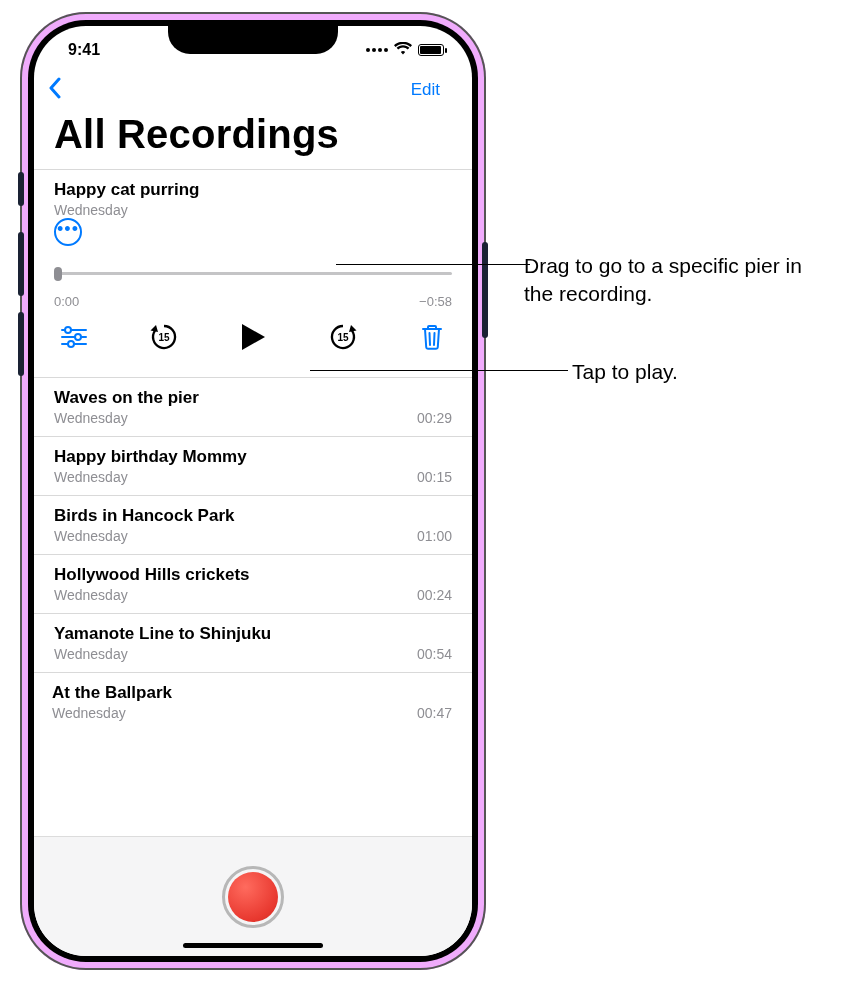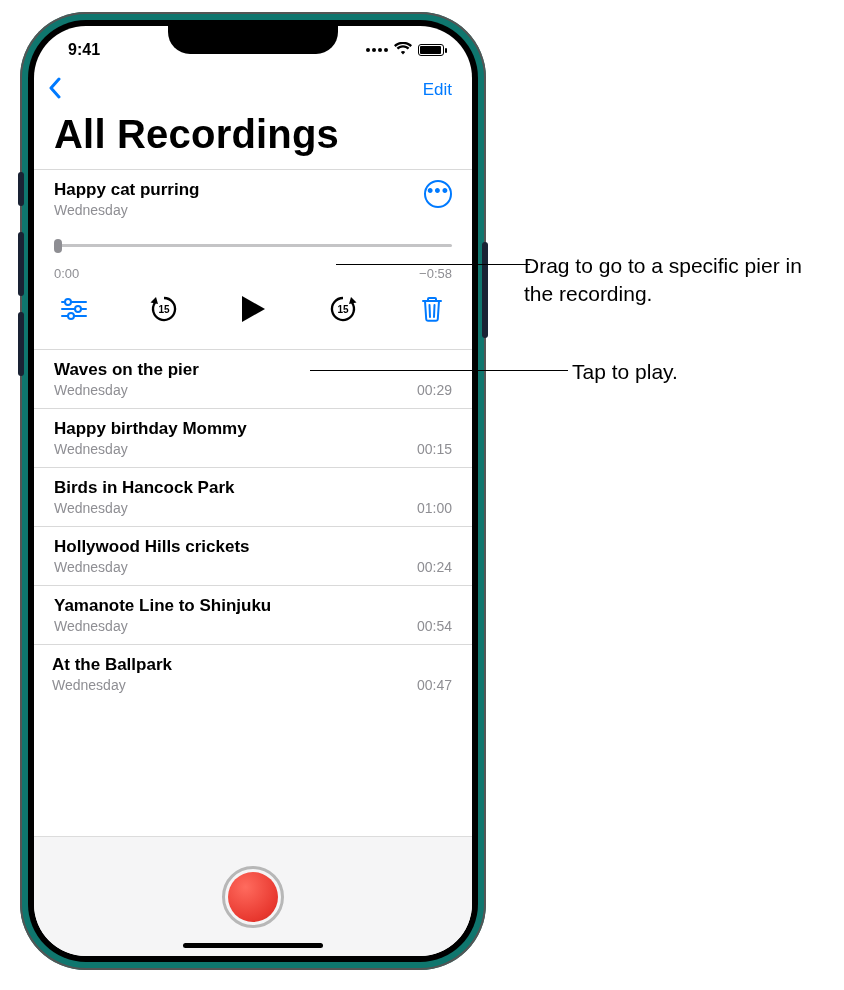--- a/index.html
+++ b/index.html
@@ -1,21 +1,21 @@
 <!DOCTYPE html>
 <html><head>
 <meta charset="utf-8">
 <style>
   * { box-sizing: border-box; margin:0; padding:0; font-family: -apple-system, "Helvetica Neue", Arial, sans-serif; }
   body { background:#fff; width:844px; height:990px; position:relative; }
 
   
   .frame {
     position:absolute; left:20px; top:12px; width:466px; height:958px;
-    background:#0f766e; border-radius:66px; padding:8px;
+    background:#f0abfc; border-radius:66px; padding:8px;
     box-shadow:0 0 0 2px #555 inset;
   }
   .bezel {
     width:100%; height:100%; background:#000; border-radius:58px; padding:6px;
     position:relative;
   }
   .screen {
     width:100%; height:100%; background:#fff; border-radius:52px; overflow:hidden;
     display:flex; flex-direction:column; position:relative;
   }
@@ -36,28 +36,28 @@
   .sig-dots { display:flex; gap:2px; }
   .sig-dots span { width:4px; height:4px; border-radius:50%; background:#000; }
   .sig-dots span:nth-child(4){ height:4px;}
   .sig-dots span:last-child{}
   .wifi, .battery { display:inline-block; }
   .battery { width:26px; height:12px; border:1.5px solid #000; border-radius:3px; position:relative; }
   .battery::after{ content:""; position:absolute; right:-4px; top:3px; width:2px; height:5px; background:#000; border-radius:1px;}
   .battery-fill{ position:absolute; left:1px; top:1px; bottom:1px; right:2px; background:#000; border-radius:1px;}
 
   
-  .nav { display:flex; justify-content:space-between; align-items:center; padding:2px 20px 6px 14px; }
+  .nav { display:flex; justify-content:space-between; align-items:center; padding:2px 32px 6px 14px; }
   .back-chev { color:#007aff; font-size:28px; line-height:1; }
   .edit-link { color:#007aff; font-size:17px; }
   .title { font-size:40px; font-weight:700; padding:2px 20px 12px; letter-spacing:0.2px; }
 
   
   .expanded { border-top:1px solid #d9d9d9; padding:10px 20px 14px; }
-  .exp-head { display:flex; justify-content:space-between; align-items:flex-start; }
+  .exp-head { display:flex; justify-content:space-between; align-items:flex-start;flex-direction:column; }
   .exp-title { font-size:17px; font-weight:600; }
   .exp-date { font-size:14px; color:#8e8e93; margin-top:2px; }
   .more-btn { width:28px; height:28px; border:2px solid #007aff; border-radius:50%; display:flex; align-items:center; justify-content:center; color:#007aff; font-size:18px; letter-spacing:1px; }
   .more-btn span{ margin-top:-6px; }
 
   
   .slider-wrap { margin-top:22px; position:relative; height:24px; }
   .slider-track { position:absolute; top:4px; left:0; right:0; height:3px; background:#c4c4c6; border-radius:2px; }
   .slider-knob { position:absolute; left:0; top:-1px; width:8px; height:14px; border-radius:4px; background:#8e8e93; }
   .time-row { display:flex; justify-content:space-between; font-size:13px; color:#8e8e93; margin-top:2px; }

